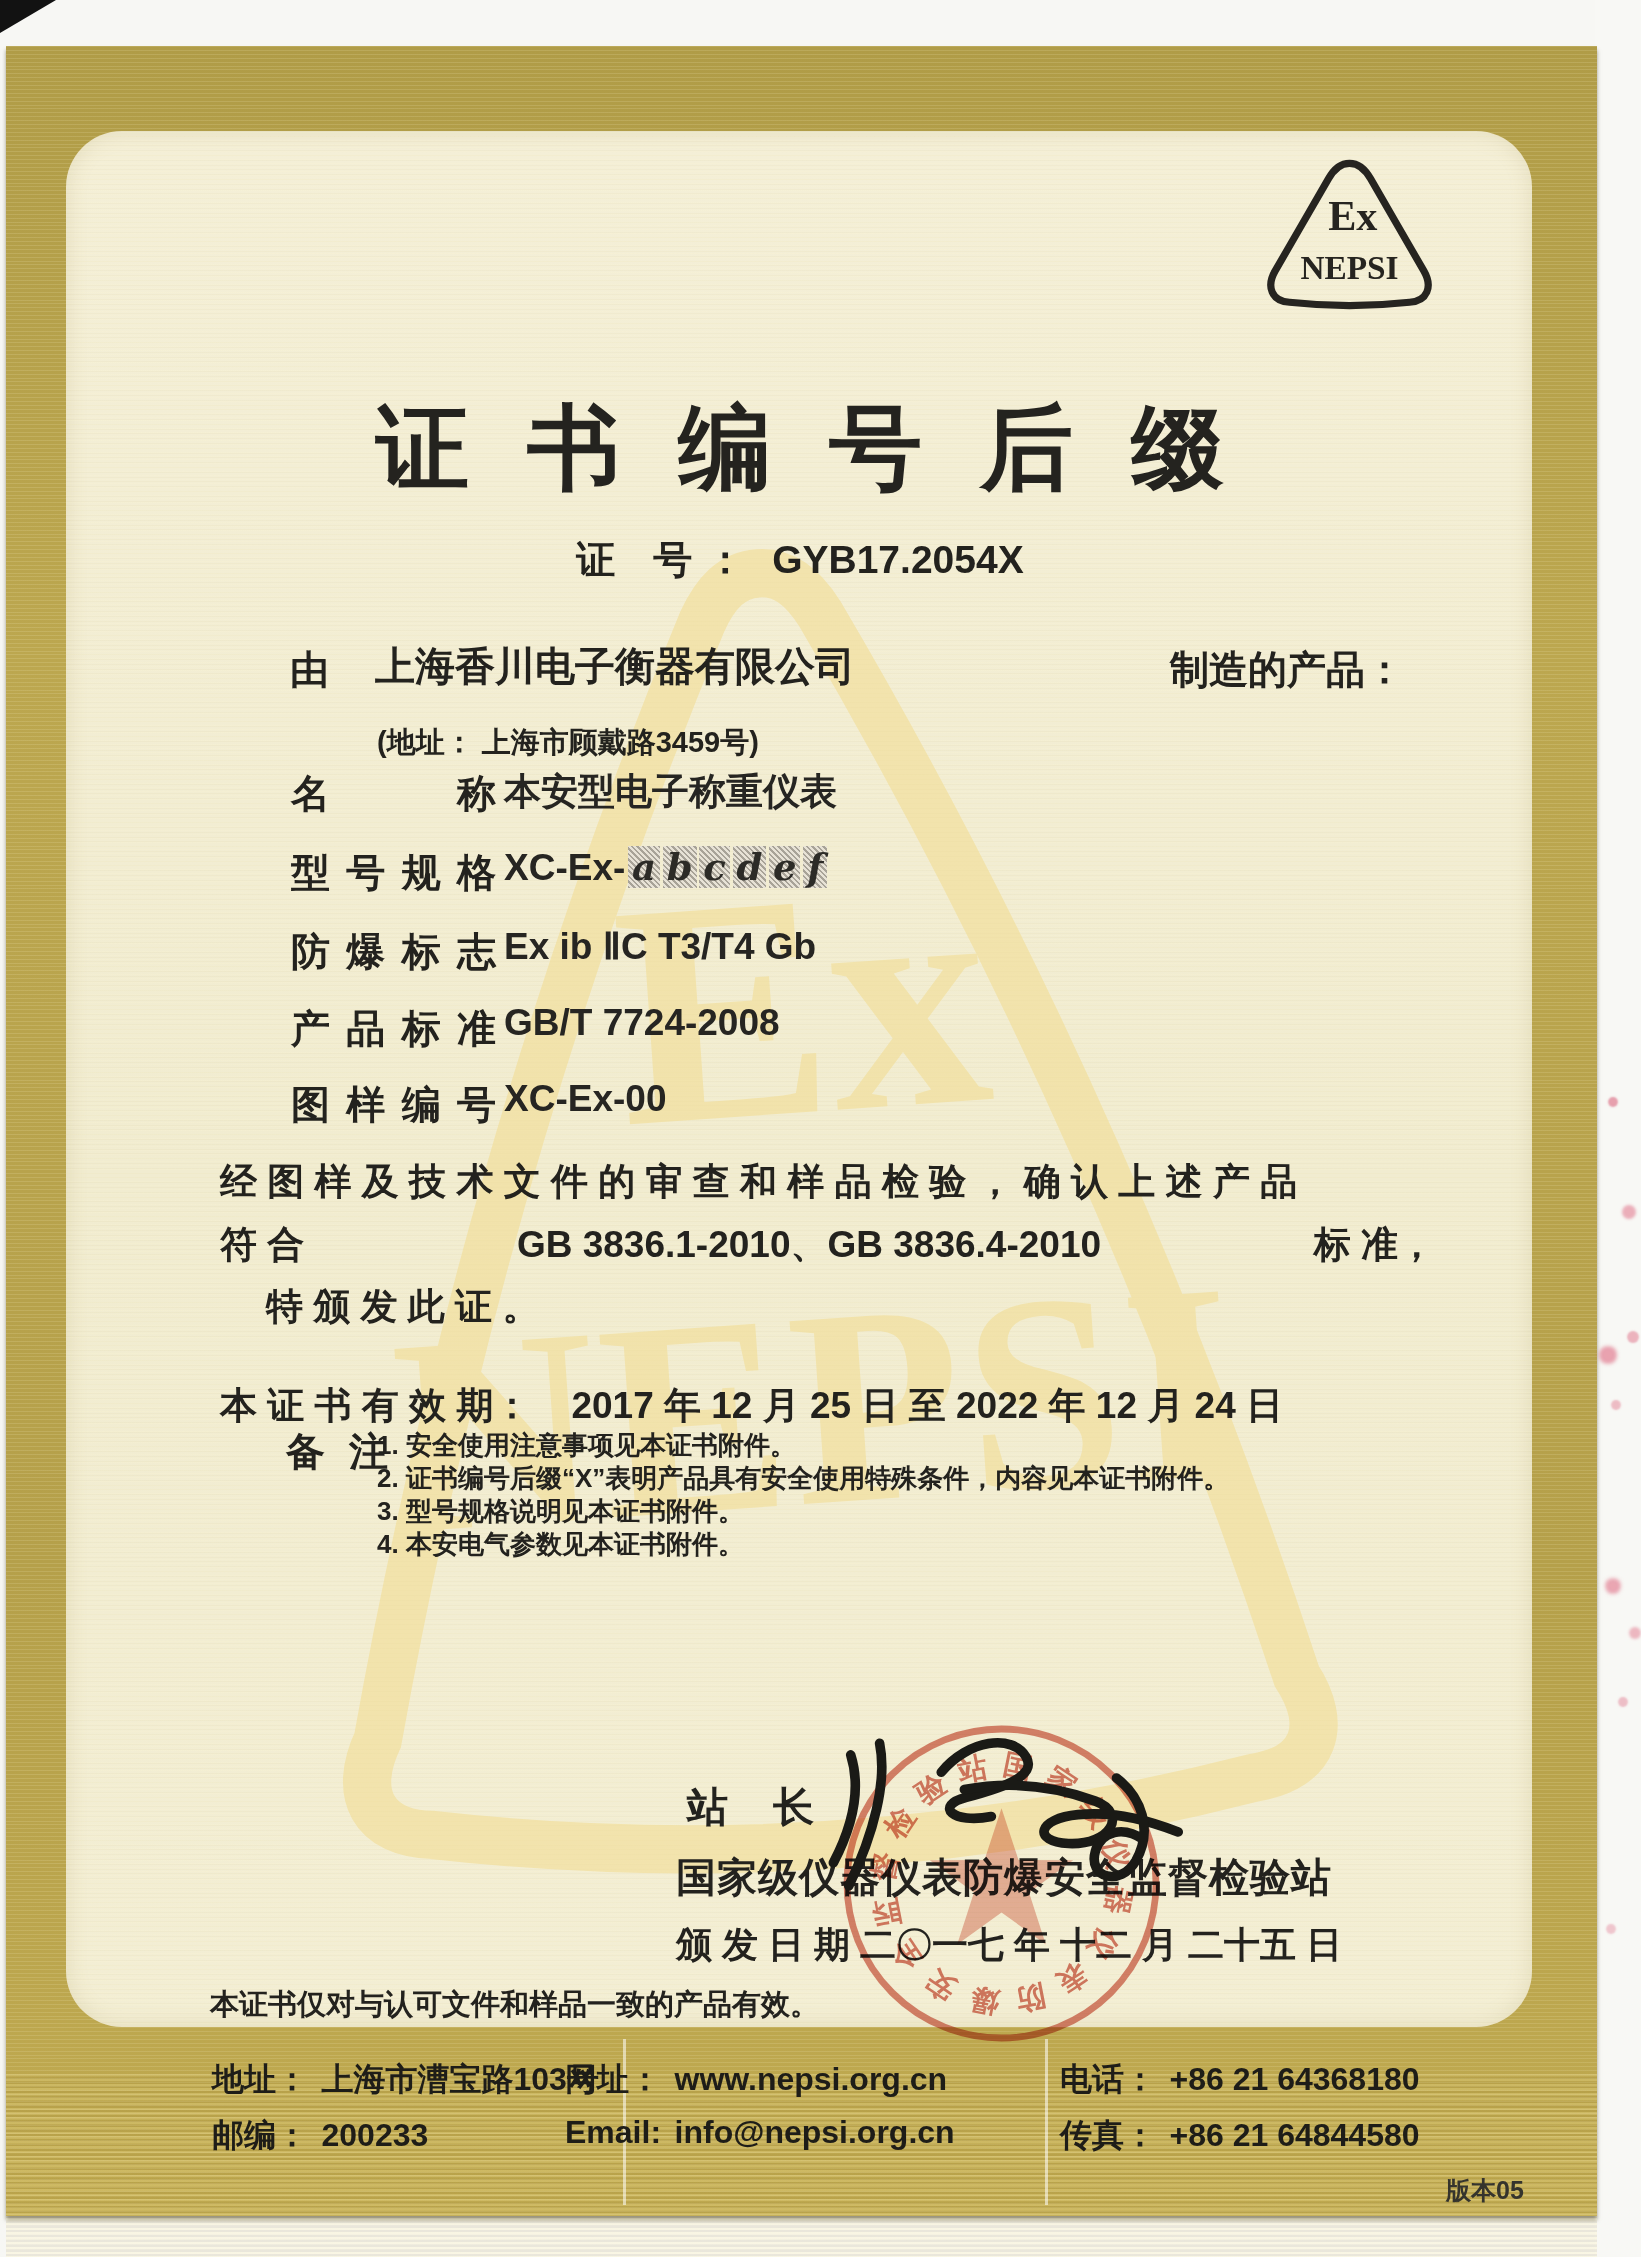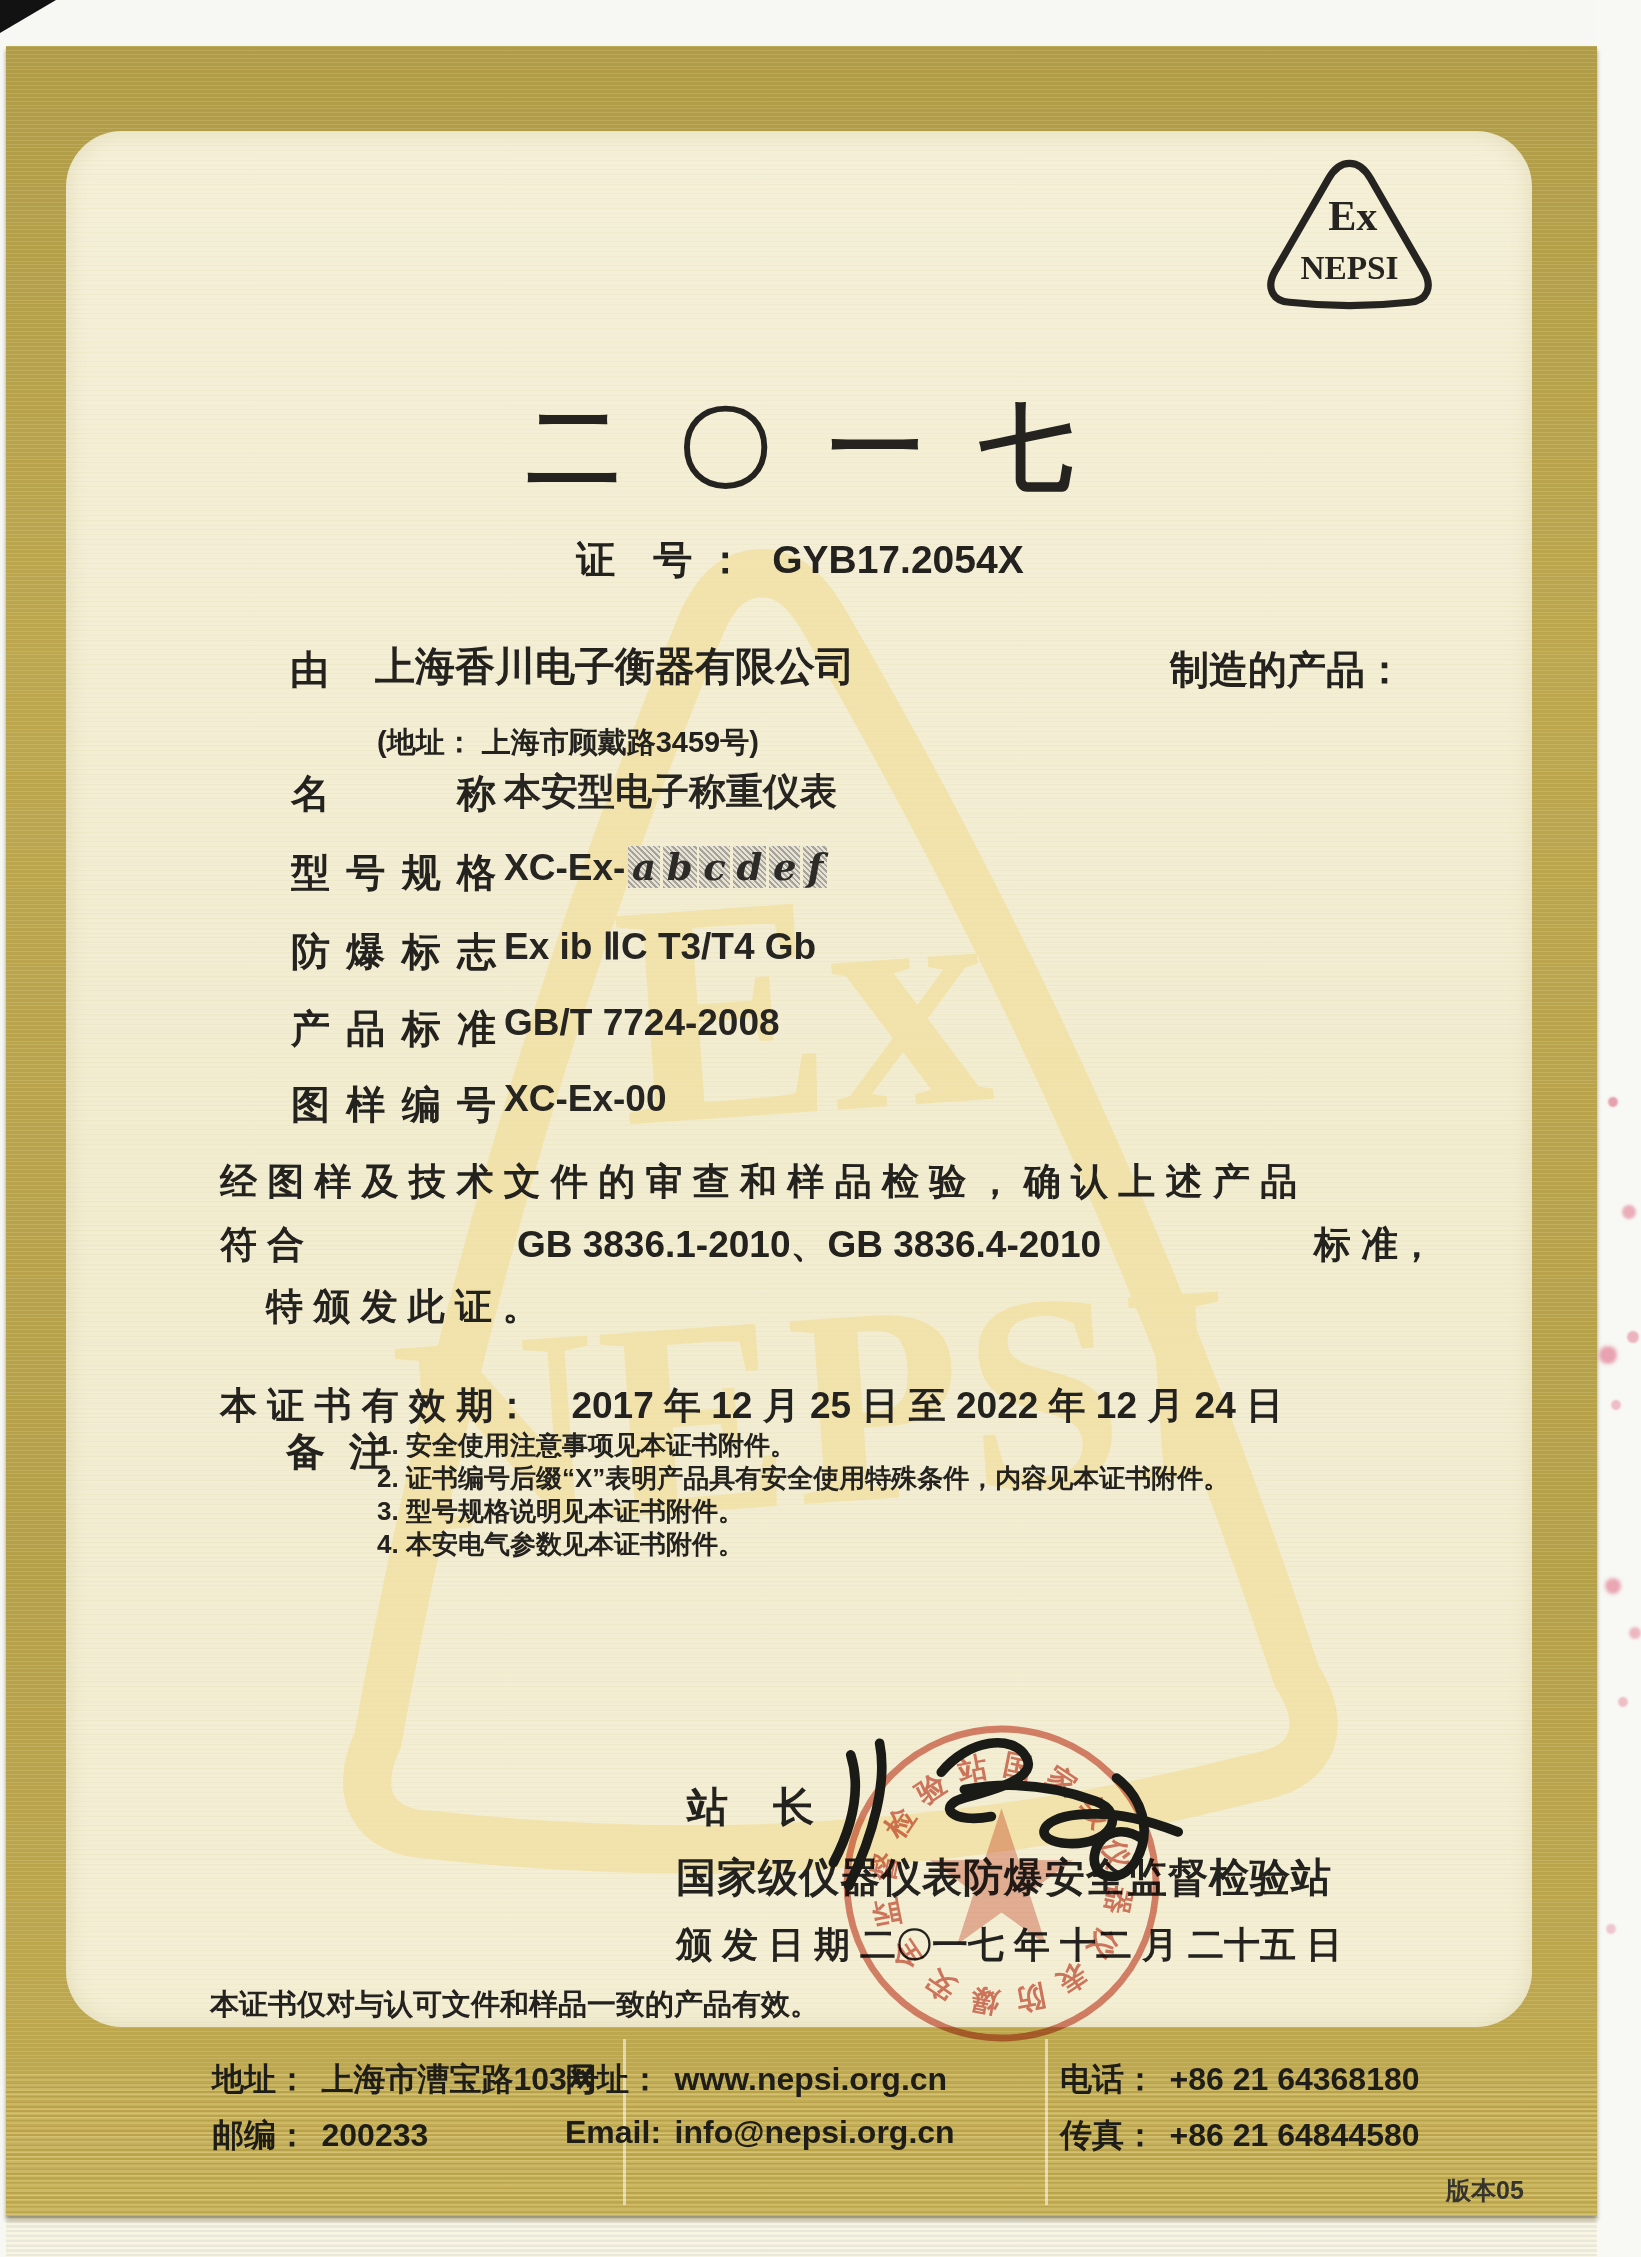--- a/index.html
+++ b/index.html
@@ -95,21 +95,21 @@
     <text x="600" y="600" text-anchor="middle" font-family="Liberation Serif,serif" font-size="330" font-weight="600" fill="#f2dd94">Ex</text>
     <text x="585" y="1005" text-anchor="middle" font-family="Liberation Serif,serif" font-size="290" font-weight="600" letter-spacing="4" fill="#f2dd94">NEPSI</text>
   </svg>
 
   <svg class="abs logo" viewBox="0 0 170 150">
     <path d="M85 6 C93 6 99 11 104 20 C116 41 140 82 152 103 C160 117 155 130 139 131 C103 135 67 135 31 131 C15 130 10 117 18 103 C30 82 54 41 66 20 C71 11 77 6 85 6 Z" fill="none" stroke="#262420" stroke-width="6.5" stroke-linejoin="round"></path>
     <text x="88" y="66" text-anchor="middle" font-family="Liberation Serif,serif" font-size="38" font-weight="600" fill="#262420">Ex</text>
     <text x="85" y="110" text-anchor="middle" font-family="Liberation Serif,serif" font-size="30" font-weight="600" fill="#262420">NEPSI</text>
   </svg>
 
-  <div class="t title">二〇一七</div>
+  <div class="t title">证书编号后缀</div>
   <div class="t certno">
     <span class="lbl">证 号：</span><span>GYB17.2054X</span>
   </div>
 
   <div class="t by-prefix">由</div>
   <div class="t by-company">上海香川电子衡器有限公司</div>
   <div class="t by-suffix">制造的产品：</div>
   <div class="t by-address">(地址： 上海市顾戴路3459号)</div>
 
   <div class="t field-label r-name">名 称</div>

